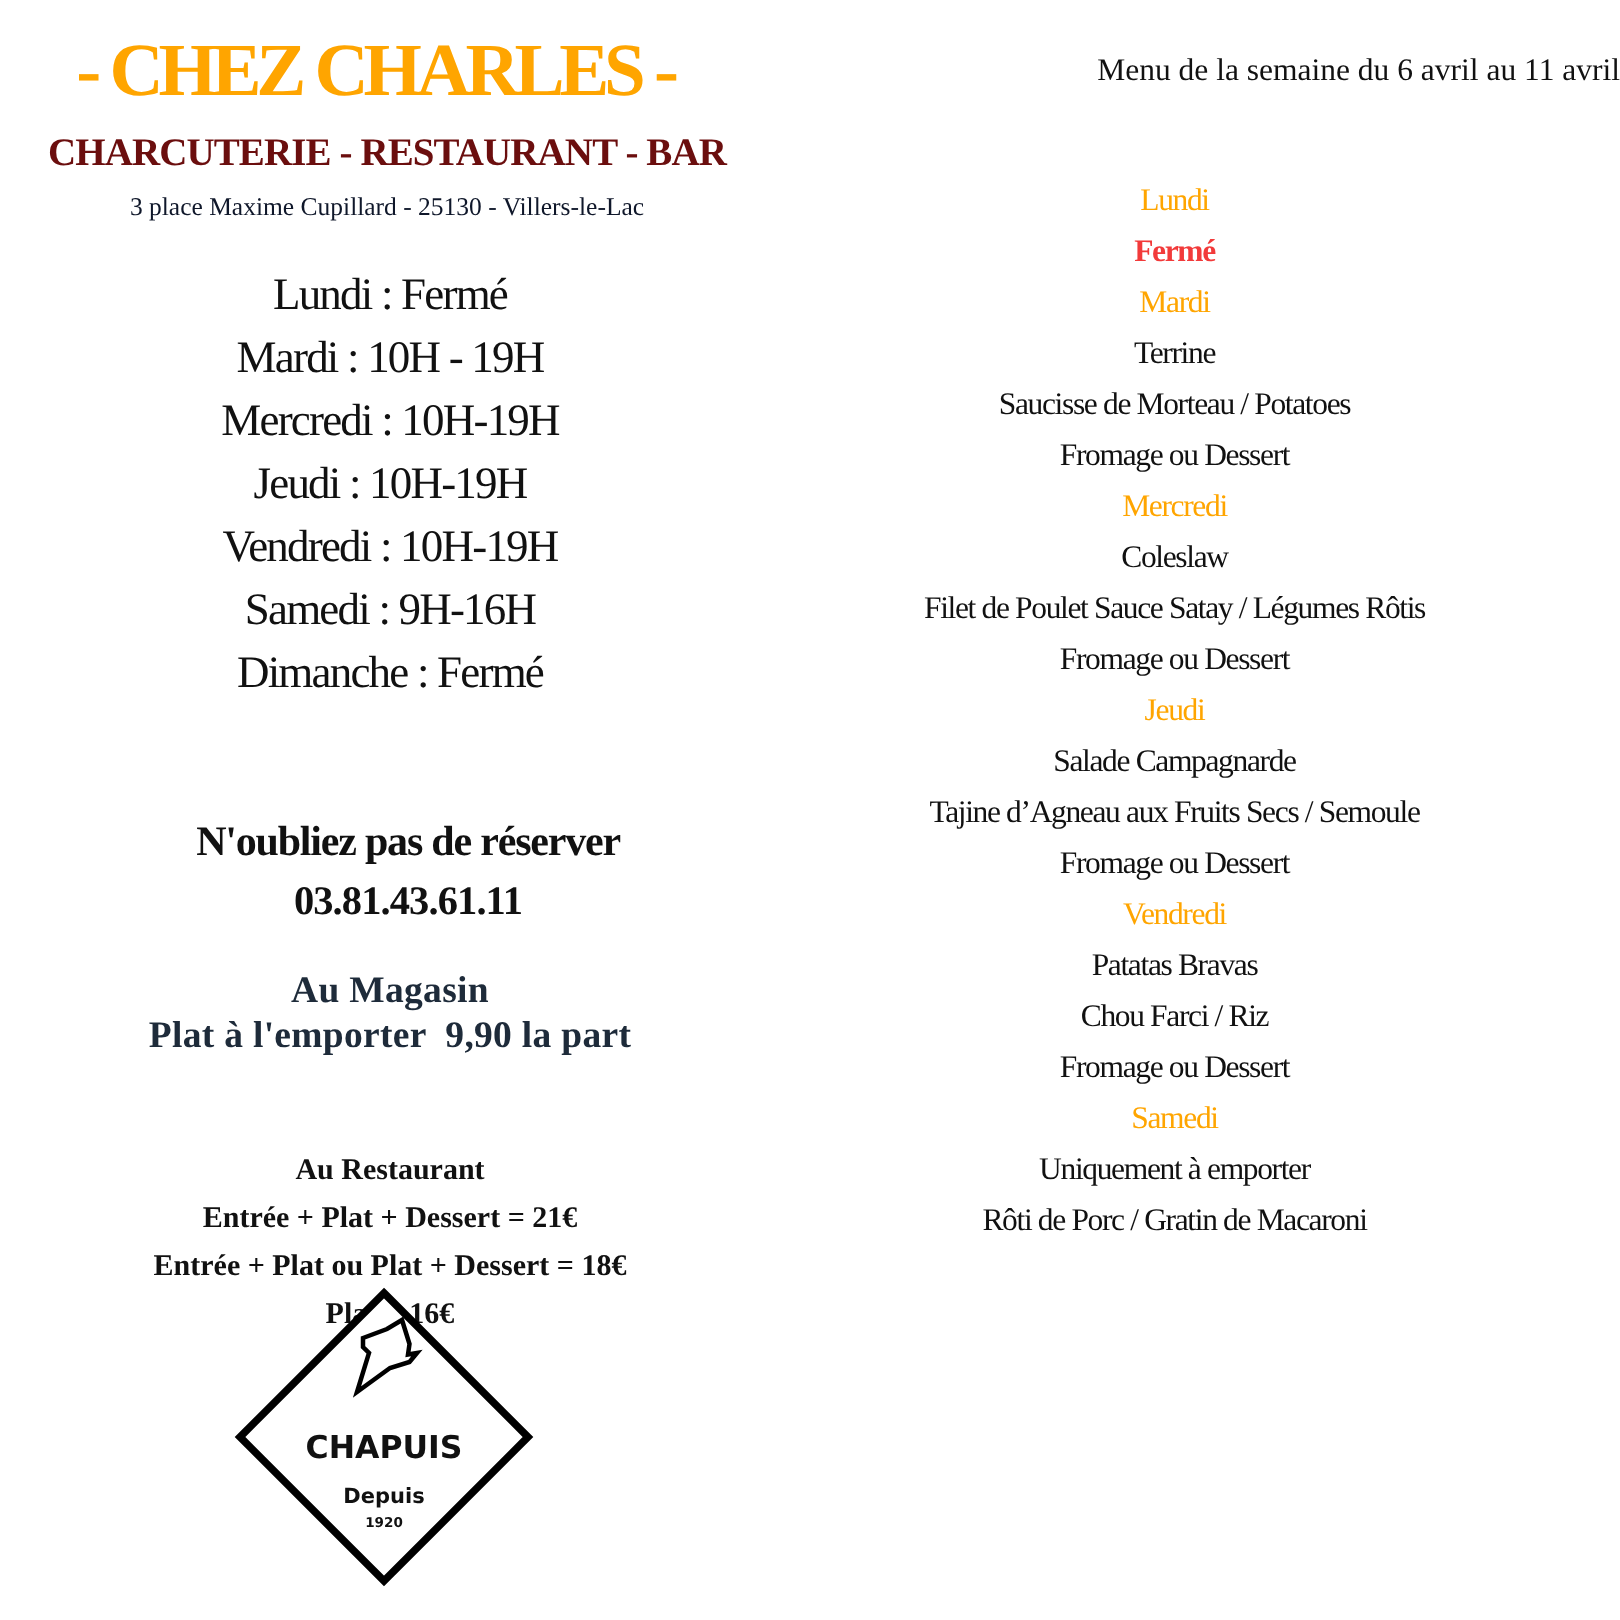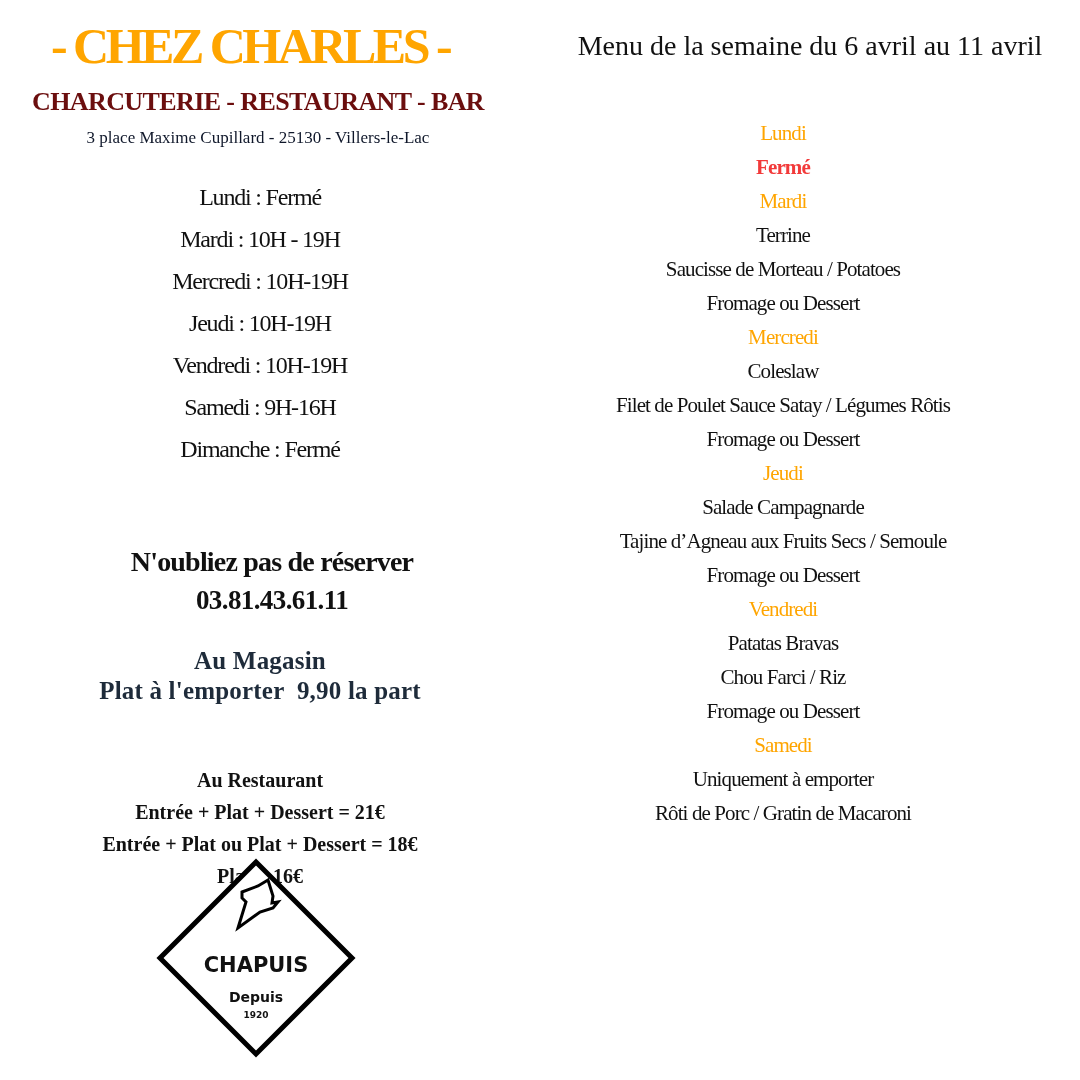--- a/index.html
+++ b/index.html
@@ -8,35 +8,35 @@
     .abs { position: absolute; }
     .center { text-align: center; }
 
     .brand-title { left: 0; width: 500px; top: 14px; font-size: 50px; font-weight: bold;
                    letter-spacing: -3.5px; color: #FFA500; line-height: 64px; }
     .brand-sub { left: 0; width: 516px; top: 84px; font-size: 26px; font-weight: bold;
                  letter-spacing: -0.6px; color: #6B0E0E; line-height: 36px; }
     .address { left: 10px; width: 496px; top: 126px; font-size: 17px; color: #0f172a; line-height: 24px; text-align: center; }
 
     .hours { left: 60px; width: 400px; top: 176px; }
-    .hours-row { font-size: 24px; letter-spacing: -1.2px; line-height: 42px; color: #111; }
+    .hours-row { font-size: 30px; letter-spacing: -1.2px; line-height: 42px; color: #111; }
 
     .reserve { left: 52px; width: 440px; top: 544px; }
     .reserve-title { font-size: 28px; font-weight: bold; letter-spacing: -0.8px; line-height: 36px; }
     .reserve-phone { font-size: 27px; font-weight: bold; letter-spacing: -0.6px; line-height: 40px; }
 
     .shop { left: 40px; width: 440px; top: 646px; color: #1E2B3A; }
     .shop-line { font-size: 25px; font-weight: bold; line-height: 30px; letter-spacing: 0.2px; }
 
     .resto { left: 20px; width: 480px; top: 764px; color: #111; }
     .resto-line { font-size: 20px; font-weight: bold; line-height: 32px; }
 
     .logo { left: 156px; top: 858px; width: 200px; height: 200px; }
 
-    .week-title { left: 540px; width: 540px; top: 30px; font-size: 28px; line-height: 32px; color: #111; }
+    .week-title { left: 540px; width: 540px; top: 30px; font-size: 21px; line-height: 32px; color: #111; text-align: right; }
 
     .menu { left: 560px; width: 446px; top: 116px; }
     .menu-line { font-size: 21px; letter-spacing: -0.9px; line-height: 34px; color: #111; font-family: Liberation Serif, serif; }
     .menu-line.day { color: #FFA500; }
     .menu-line.closed { color: #F23A3A; font-weight: bold; }
   </style>
 </head>
 <body>
 
 <div class="abs brand-title center">- CHEZ CHARLES -</div>

